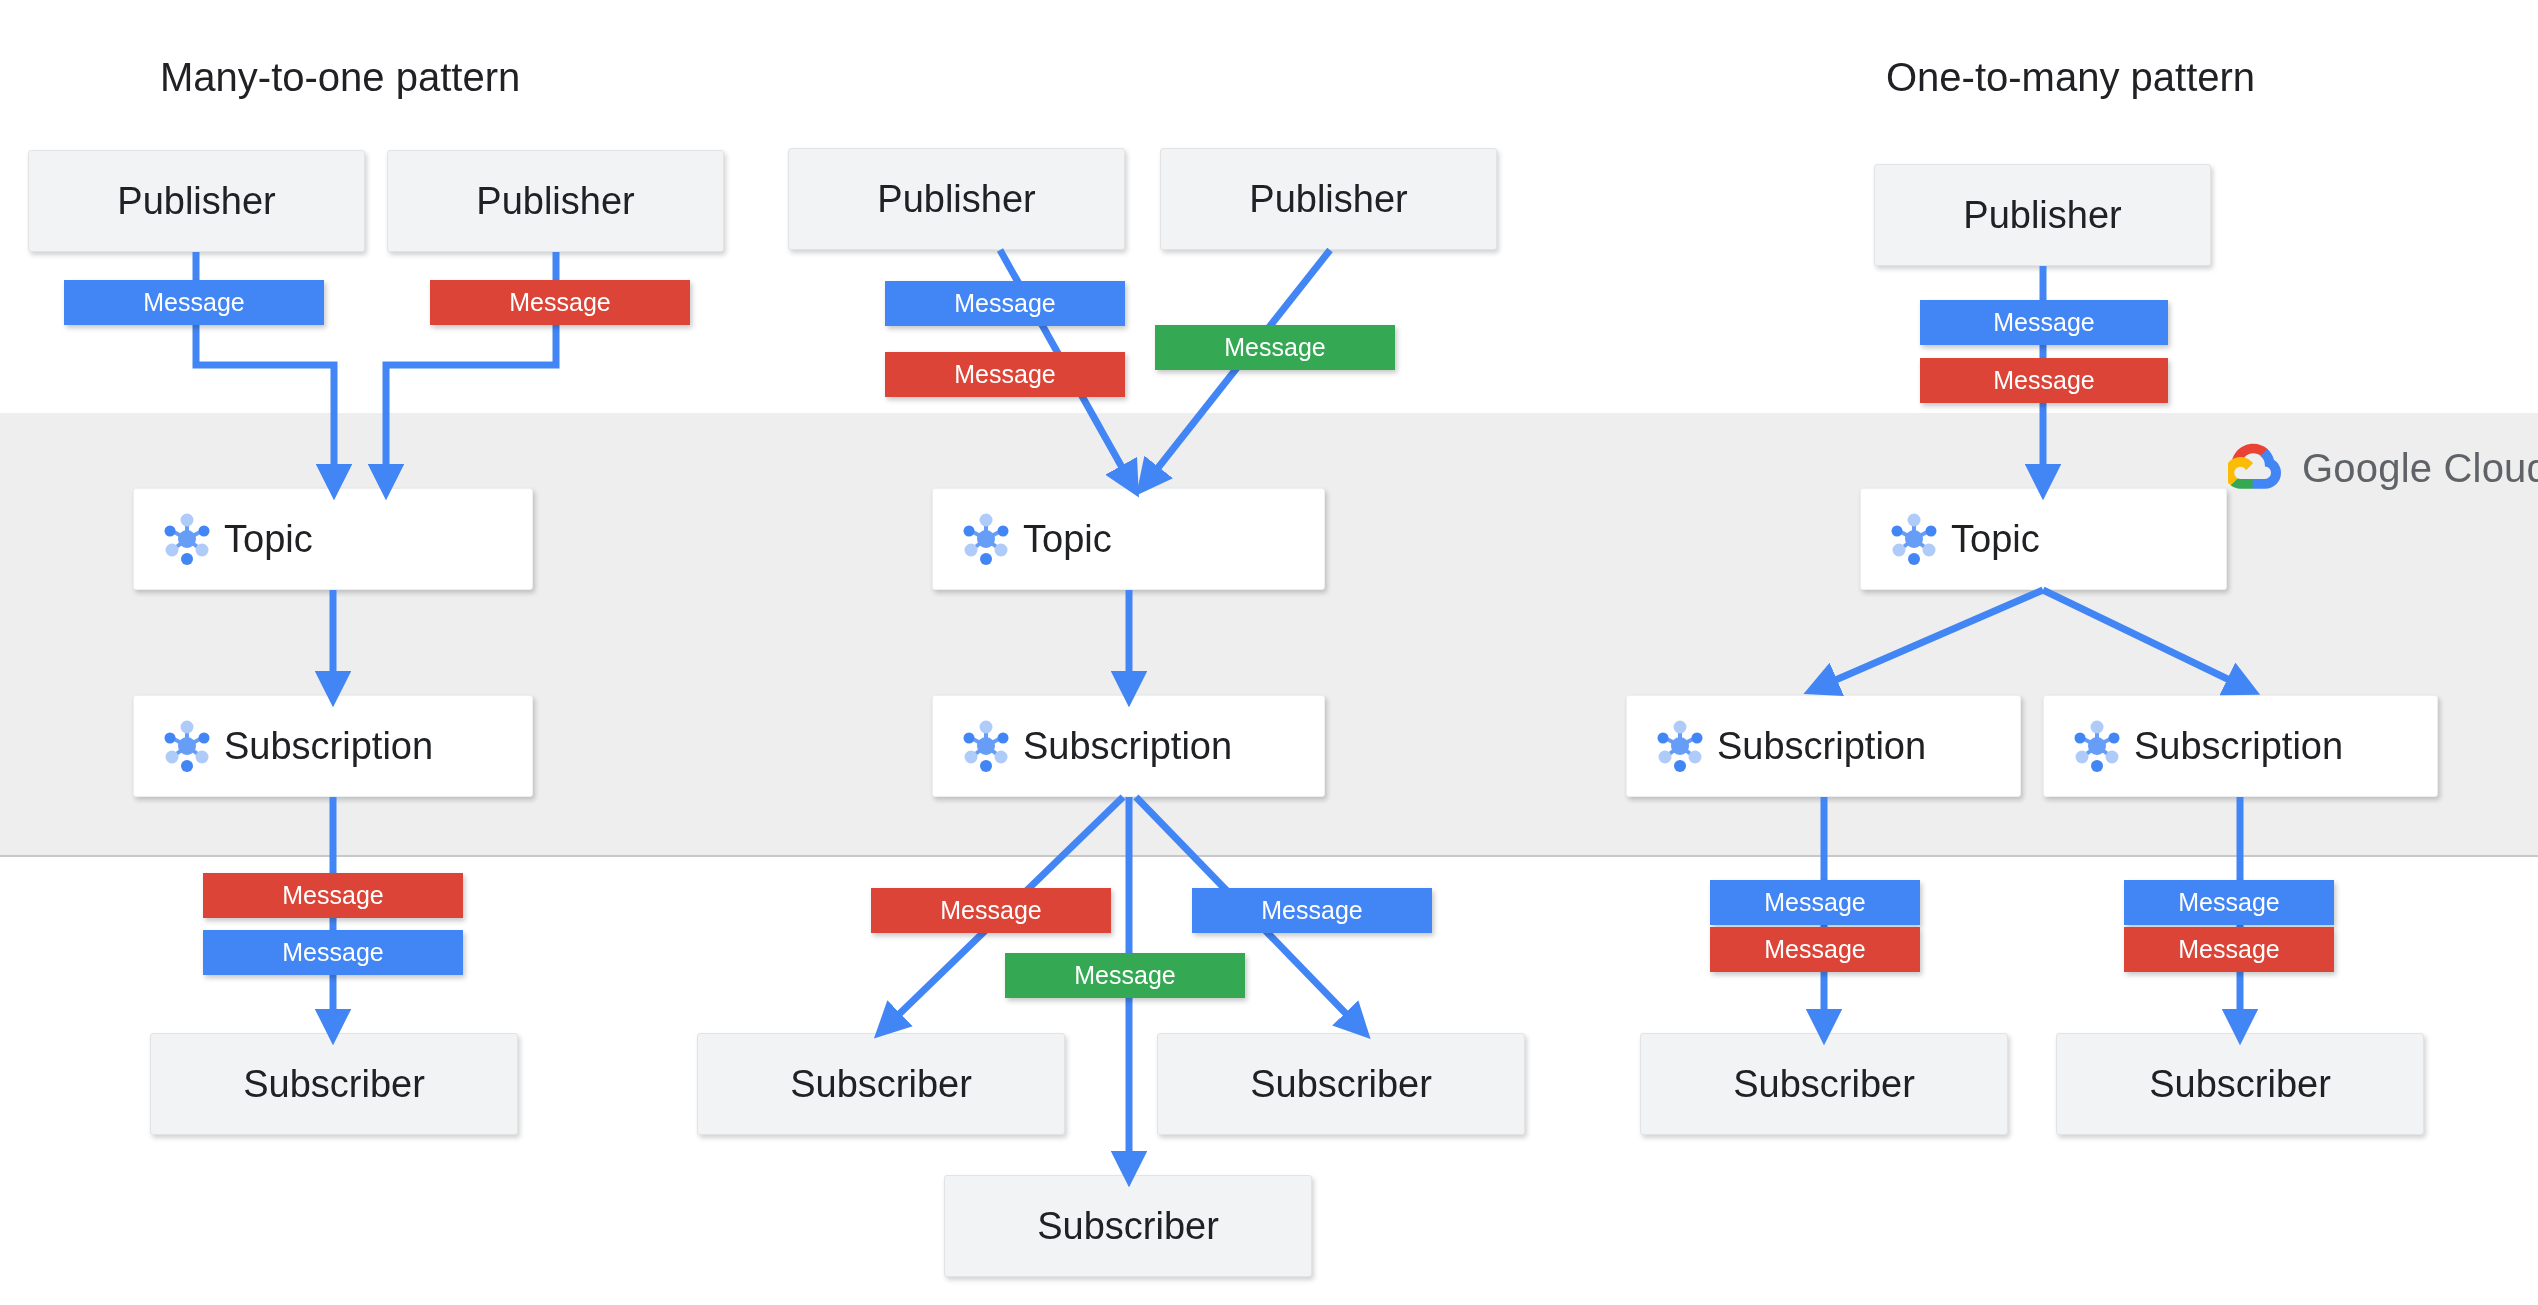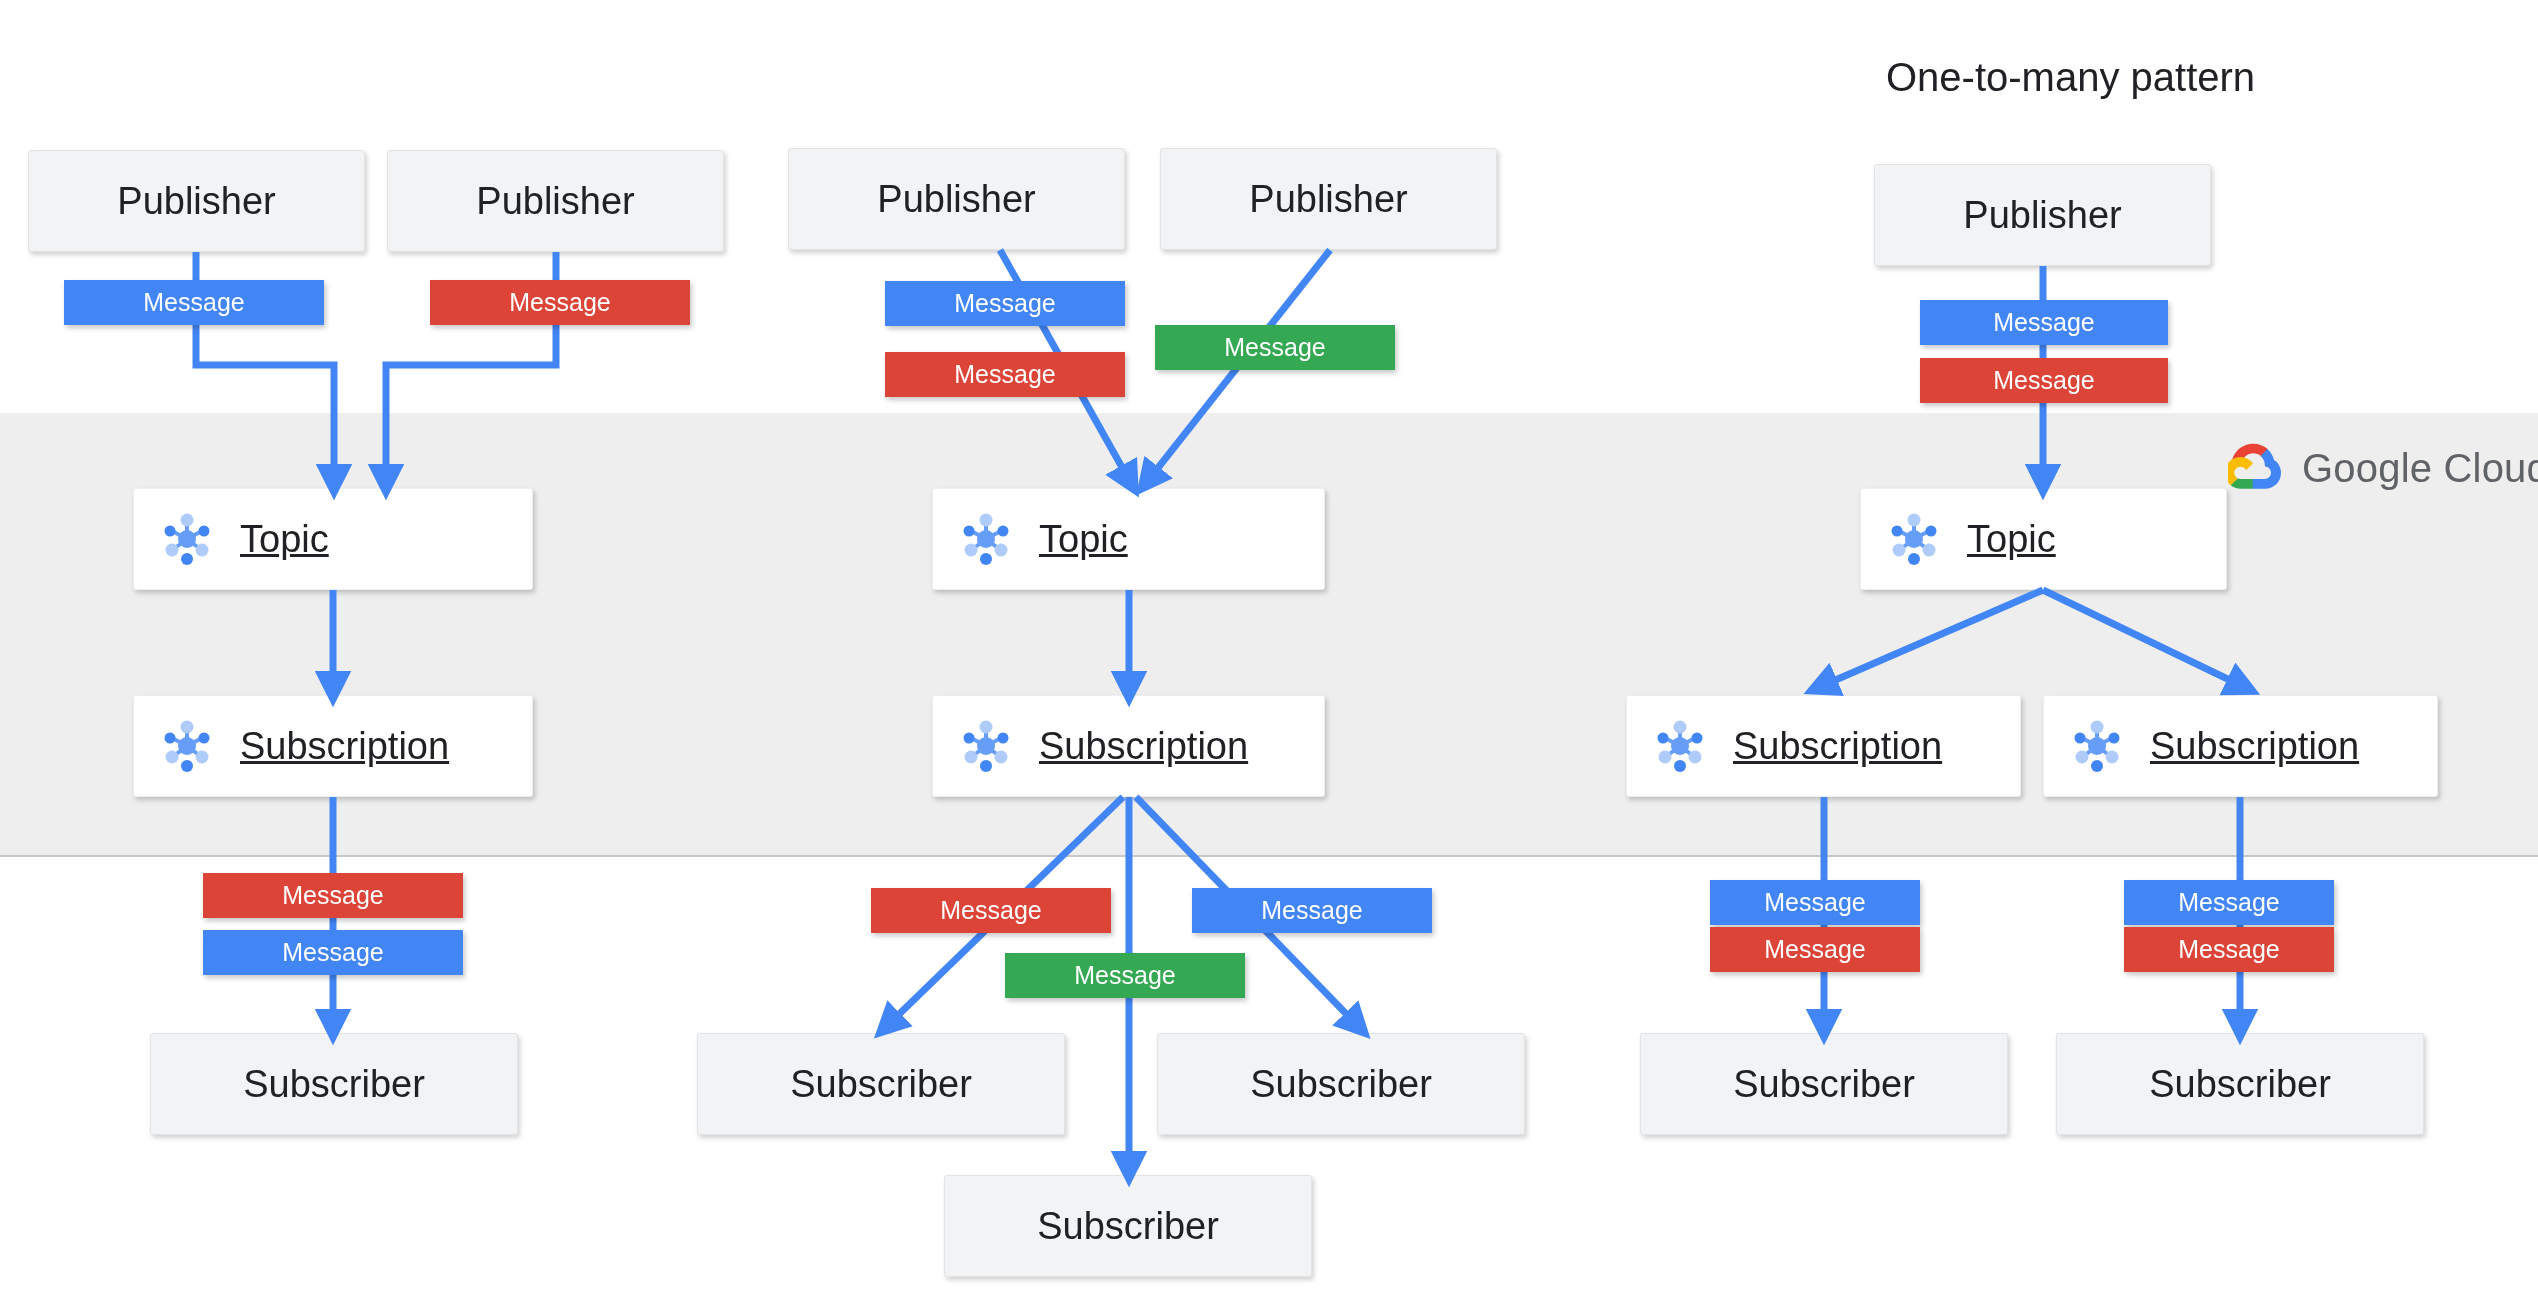--- a/index.html
+++ b/index.html
@@ -12,21 +12,21 @@
 
   .node{position:absolute;box-sizing:border-box;display:flex;align-items:center;
         justify-content:center;border-radius:3px;}
   .node-label{font-size:38px;color:#202124;white-space:nowrap;}
 
   .ext{background:#f1f3f4;border:1px solid #e2e3e5;
        box-shadow:2px 3px 5px rgba(0,0,0,0.18);}
   .gcp{background:#ffffff;border:1px solid #eceff1;
        box-shadow:2px 3px 5px rgba(0,0,0,0.20);justify-content:flex-start;}
   .gcp .icon-wrap{display:flex;align-items:center;justify-content:center;flex:0 0 auto;}
-  .gcp .node-label{margin-left:22px;text-decoration:underline;}
+  .gcp .node-label{margin-left:6px;}
 
   .msg{position:absolute;box-sizing:border-box;display:flex;align-items:center;
        justify-content:center;color:#ffffff;font-size:25px;
        box-shadow:2px 3px 5px rgba(0,0,0,0.22);z-index:6;}
   .msg.blue{background:#4285F4;}
   .msg.red{background:#DB4437;}
   .msg.green{background:#34A853;}
 
   svg.wires{position:absolute;left:0;top:0;width:2538px;height:1305px;
             pointer-events:none;z-index:3;}
@@ -81,20 +81,21 @@
                  C5.5 44.4 8.8 45.7 12.3 45.7 Z" fill="#34A853"></path>
         <path d="M12.3 13.9 C3.5 14.0 -3.6 21.2 -3.5 30.0 C-3.4 34.9 -1.2 39.5
                  2.7 42.3 L9.8 35.4 C6.8 34.0 5.4 30.4 6.8 27.3 C8.2 24.2
                  11.8 22.8 14.9 24.2 C16.3 24.8 17.4 25.9 18.0 27.3
                  L25.1 20.2 C22.1 16.2 17.3 13.9 12.3 13.9 Z" fill="#FBBC05"></path>
       </svg>
     </span>
     <span class="gc-text">Google Cloud</span>
   </div>
 
+<div class="col-title" style="left: 160px; top: 55px;">Many-to-one pattern</div>
     <div class="node ext" style="left: 28px; top: 150px; width: 337px; height: 102px;">
       <span class="node-label">Publisher</span>
     </div>
     <div class="node ext" style="left: 387px; top: 150px; width: 337px; height: 102px;">
       <span class="node-label">Publisher</span>
     </div>
     <div class="node ext" style="left: 150px; top: 1033px; width: 368px; height: 102px;">
       <span class="node-label">Subscriber</span>
     </div>
     <div class="node gcp" style="left: 133px; top: 488px; width: 400px; height: 102px;">

